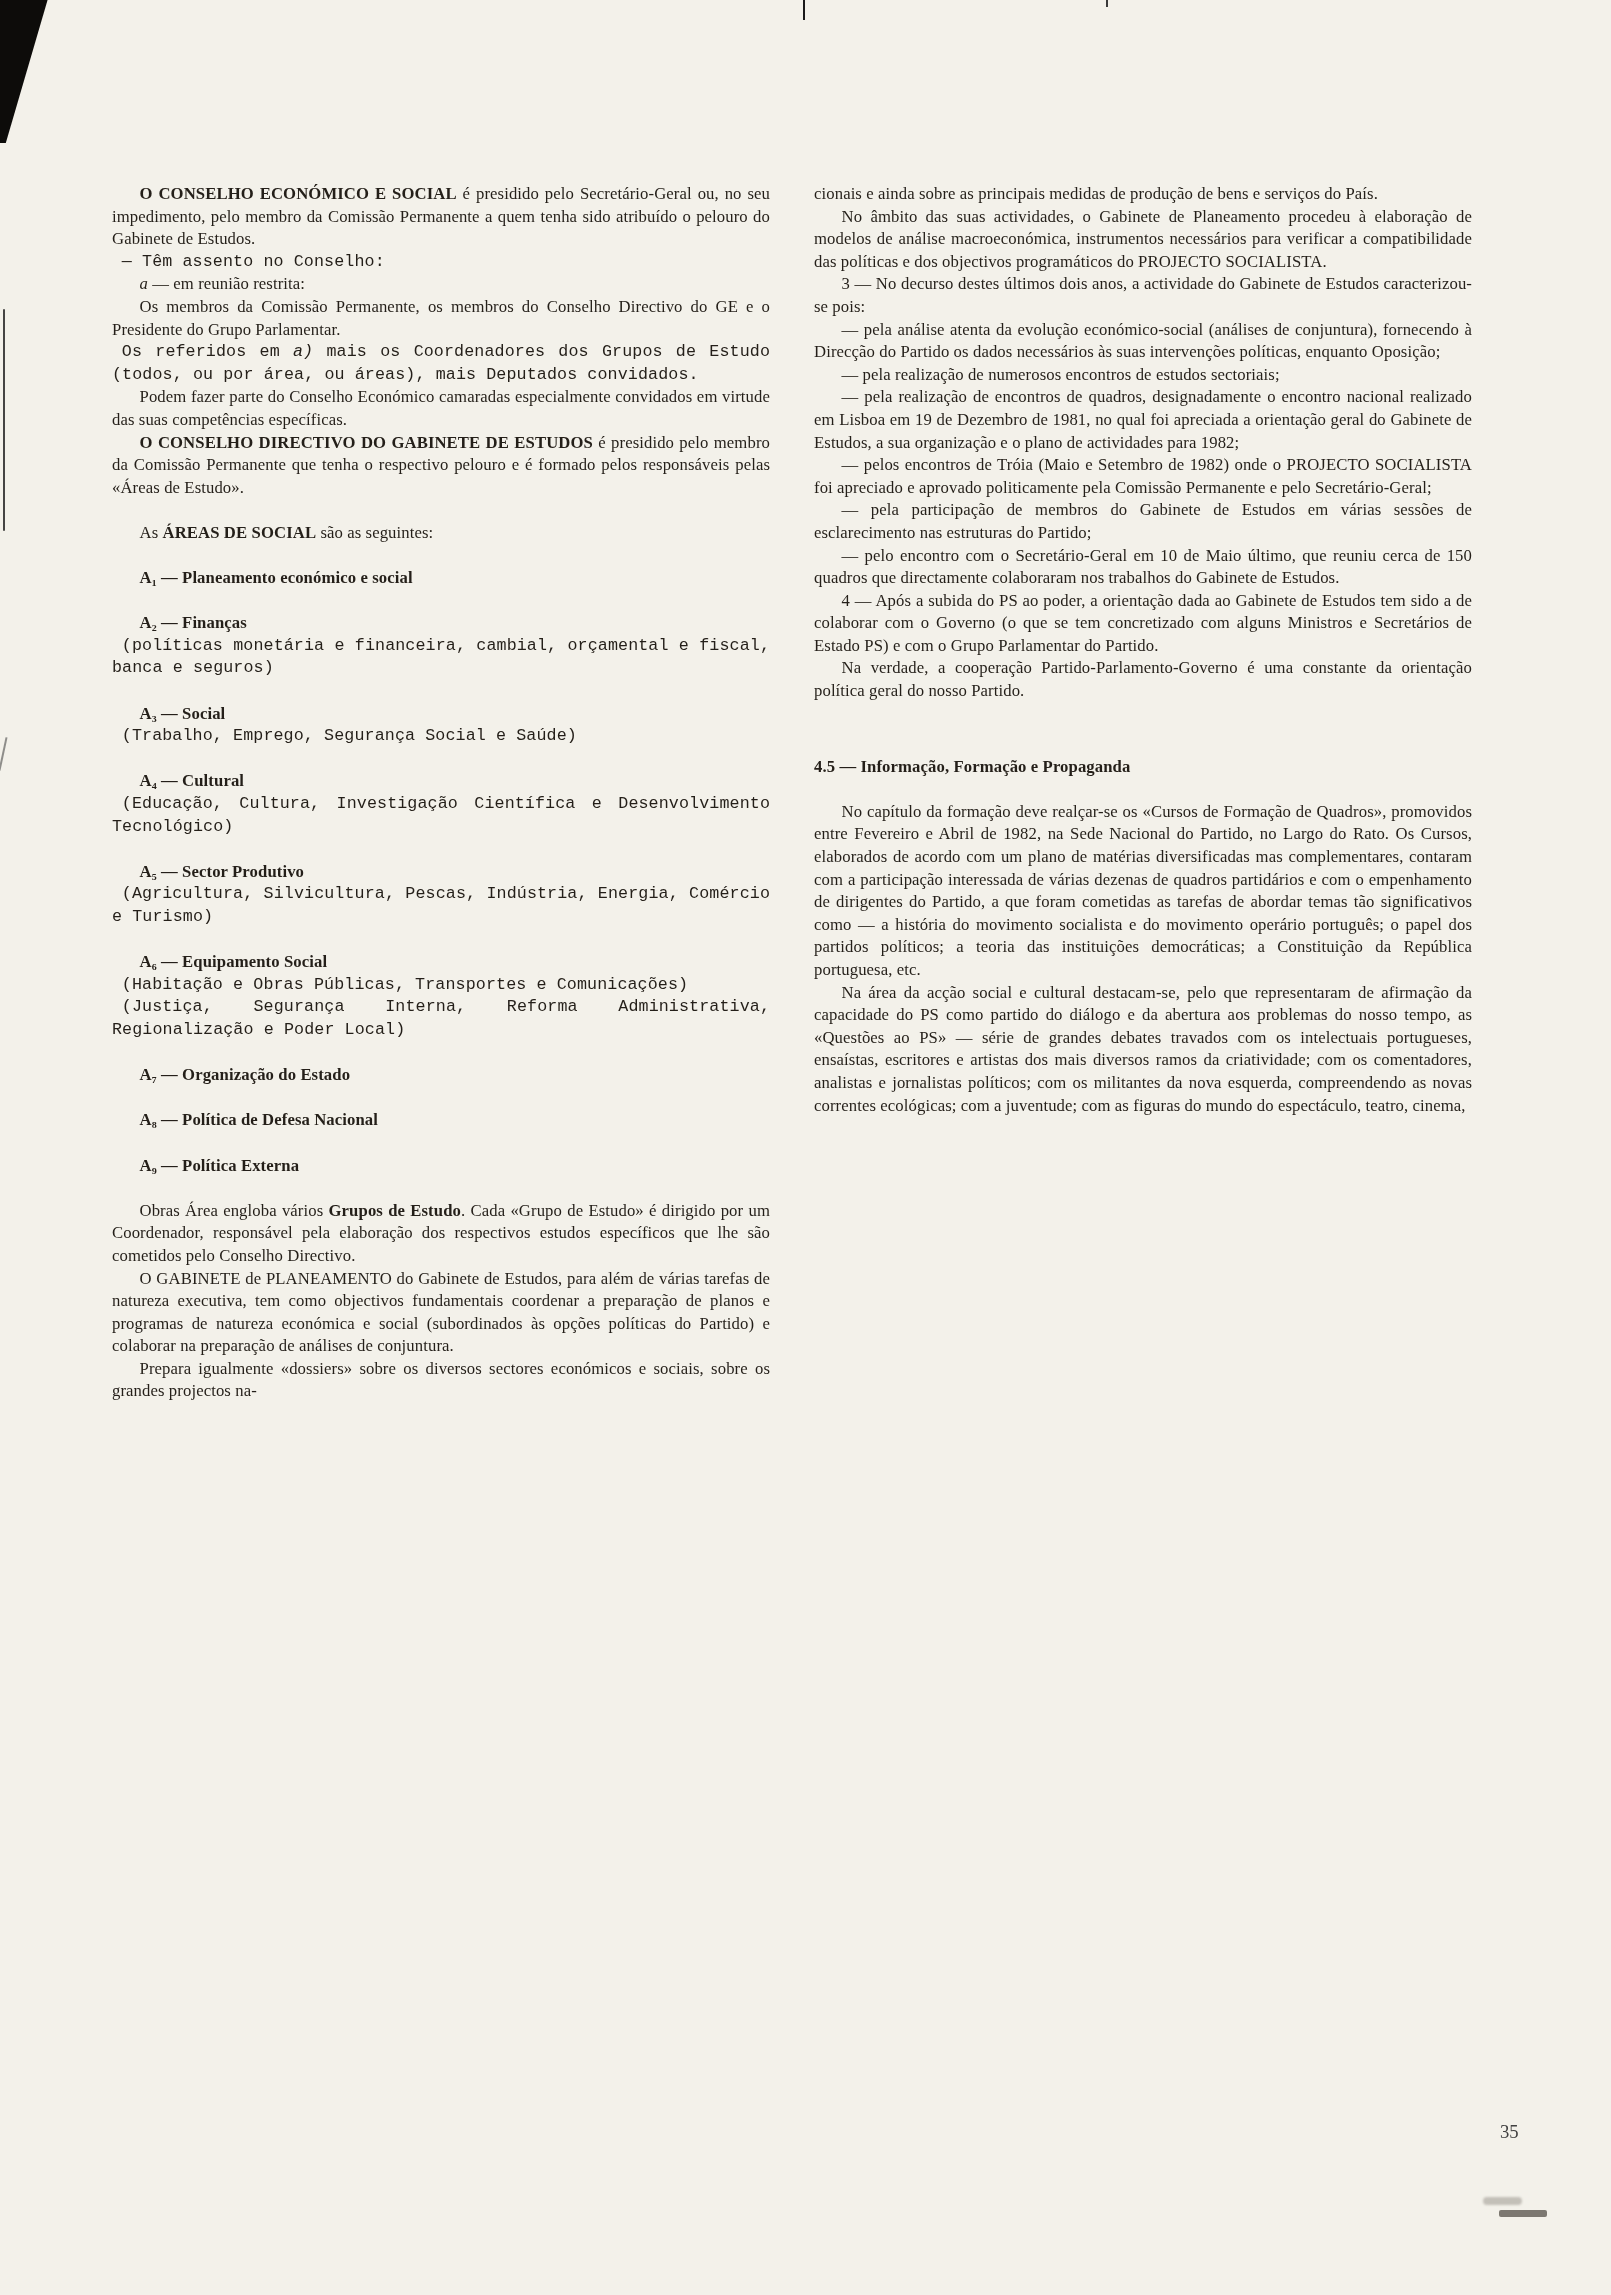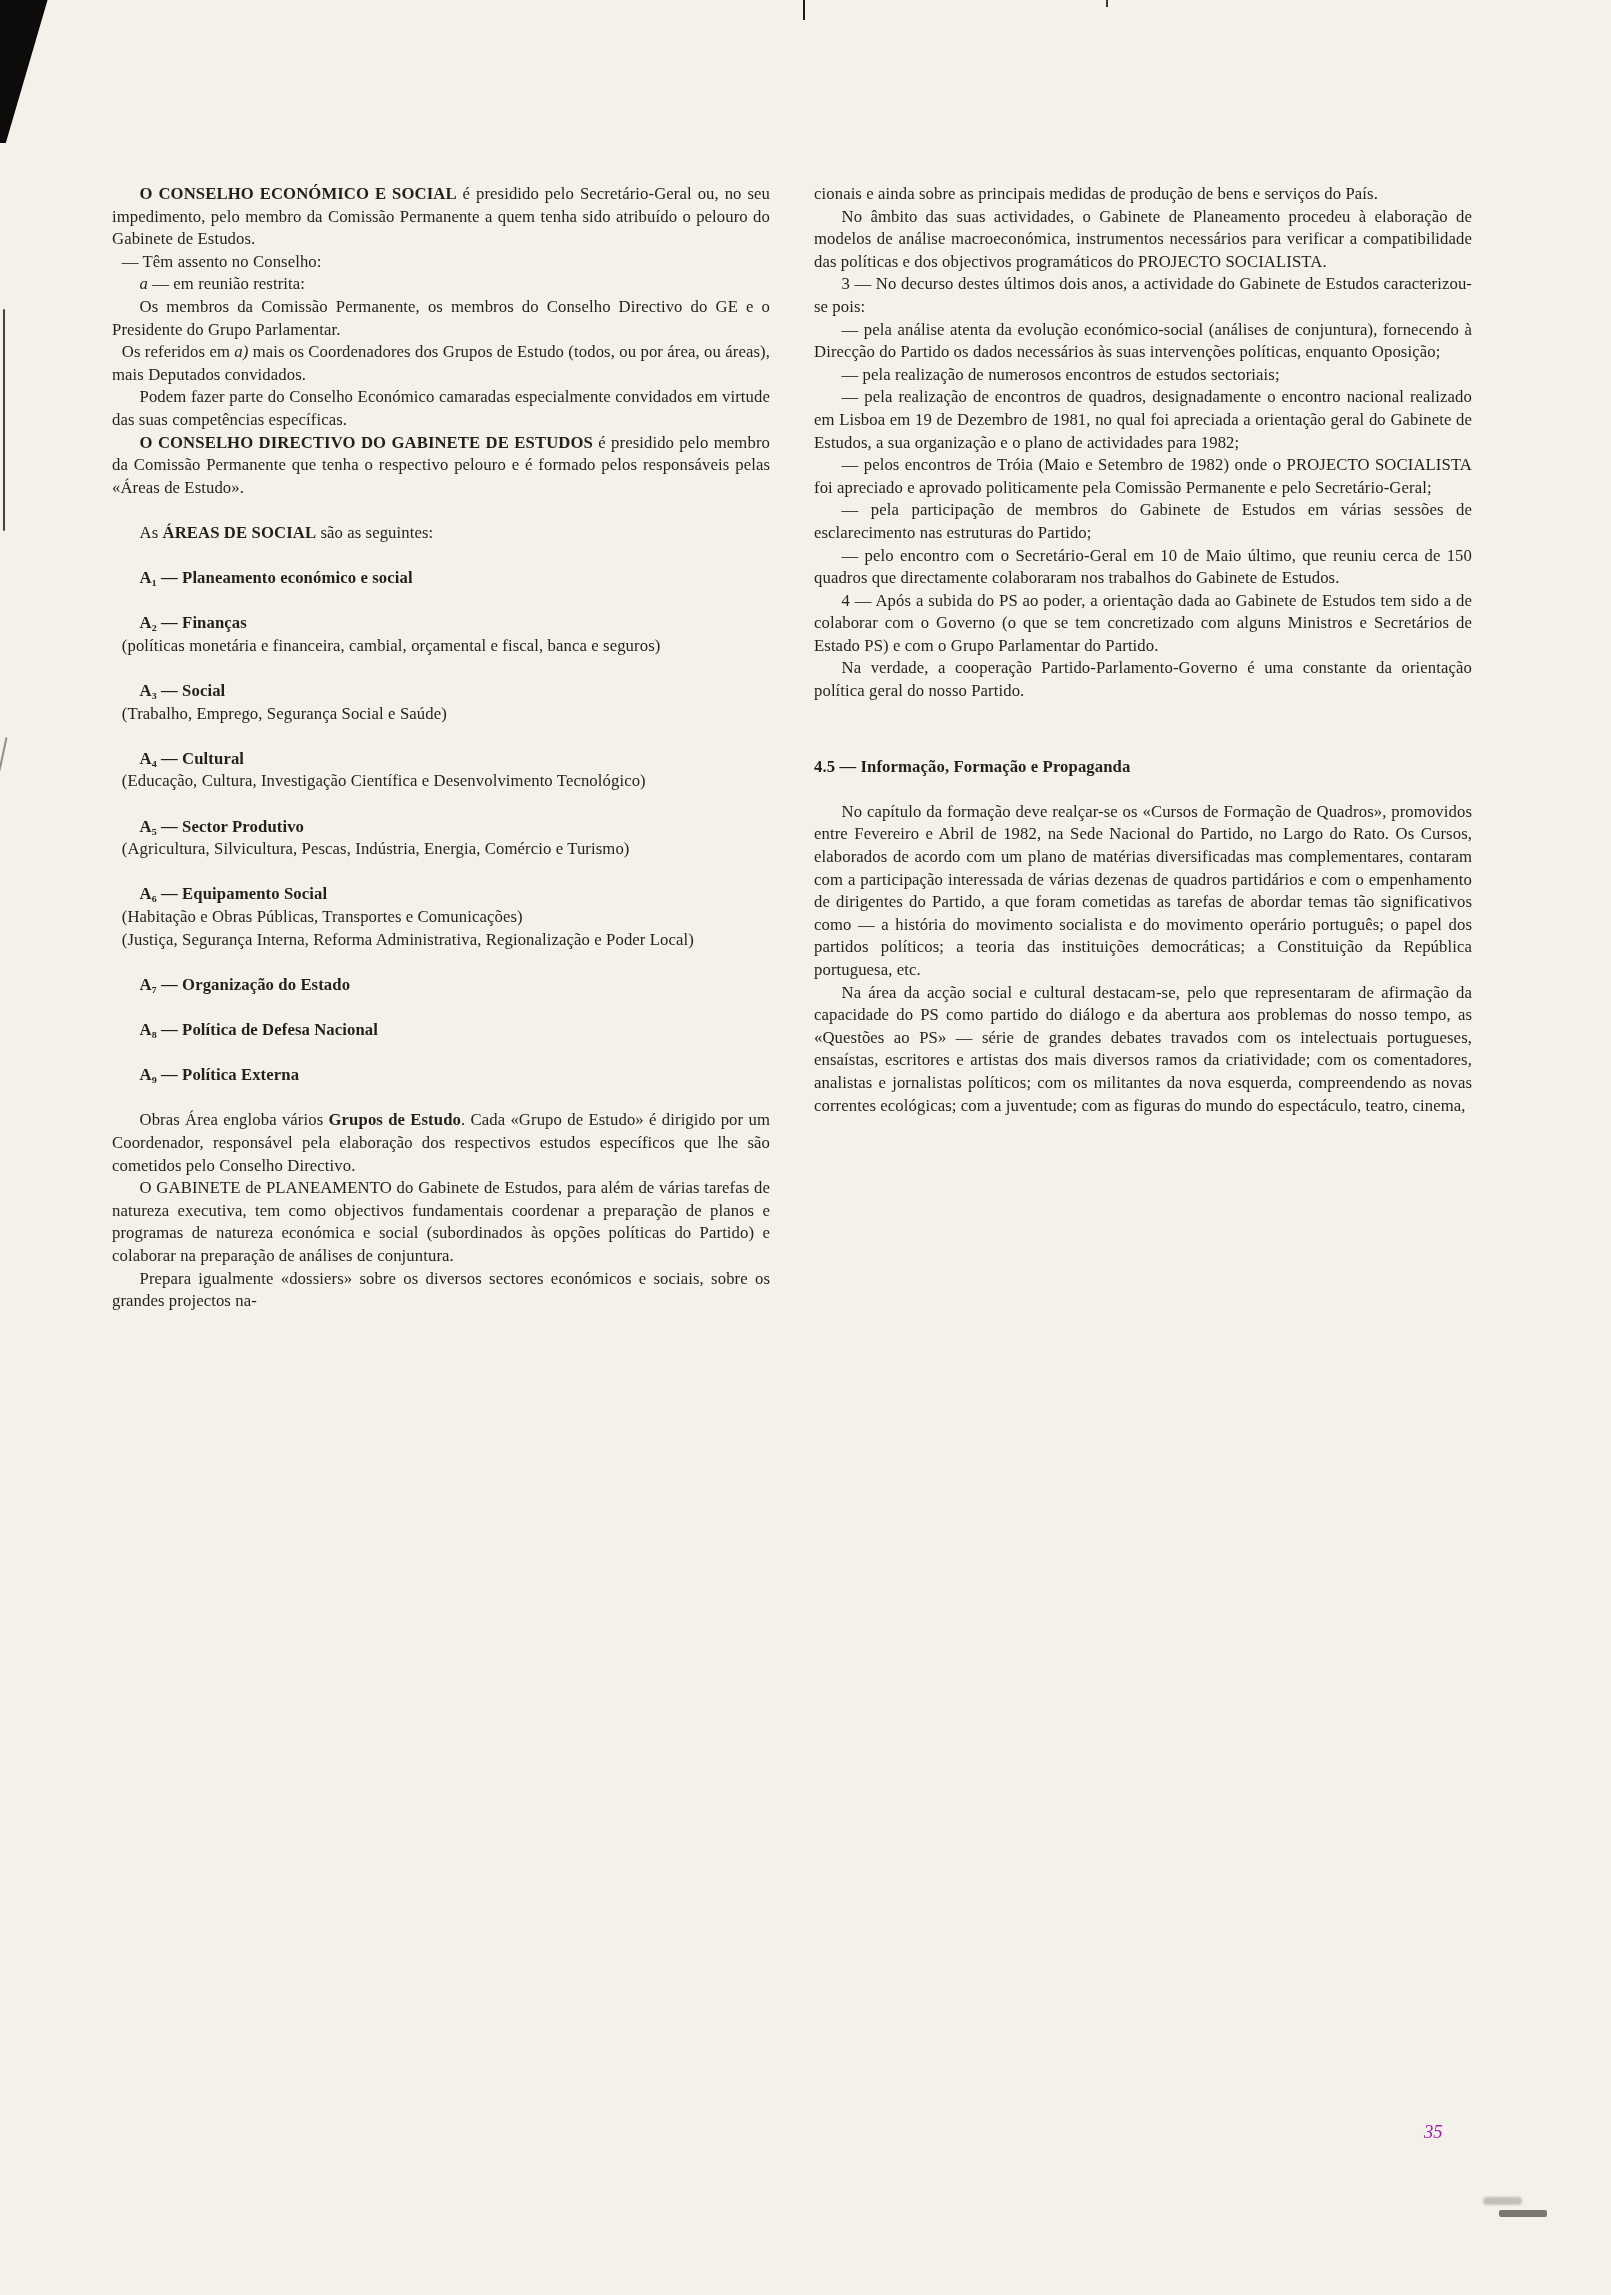--- a/index.html
+++ b/index.html
@@ -17,28 +17,28 @@
     display:flex;gap:44px;
   }
   .col{
     width:659px;
     font-size:16.7px;line-height:22.6px;
     text-align:justify;
     letter-spacing:0.1px;
   }
   p.para{margin:0;}
   p.in{text-indent:27.5px;}
-  p.in-xs{text-indent:9.8px;}
+  p.in-xs{text-indent:9.8px;font-family:Liberation Mono, monospace;}
   p.g{margin-top:22.6px;}
   p.g2{margin-top:53px;}
   span.b{font-weight:700;}
   span.i{font-style:italic;}
   .page-number{
-    position:absolute;left:1424px;top:2121px;
-    font-size:18.7px;font-style:italic;color:#a21caf;
+    position:absolute;left:1500px;top:2121px;
+    font-size:18.7px;color:#404040;
   }
   
   .artifact{position:absolute;pointer-events:none;}
   .corner-wedge{left:0;top:0;width:58px;height:143px;background:#0d0c0a;
     clip-path:polygon(0 0,82% 0,10% 100%,0 100%);}
   .top-tick{left:803px;top:0;width:2px;height:19.7px;background:#1a1a1a;}
   .top-tick-2{left:1106px;top:0;width:1.5px;height:6.9px;background:#3a3a3a;}
   .edge-line{left:2.9px;top:309px;width:2px;height:222px;background:#262626;opacity:.85;border-radius:1px;}
   .edge-mark{left:2px;top:737px;width:2px;height:34px;background:#3a3a3a;opacity:.55;transform:rotate(12deg);}
   .smudge-1{left:1483px;top:2197px;width:39px;height:7.9px;background:#8a857c;opacity:.45;border-radius:3.9px;filter:blur(1px);}

